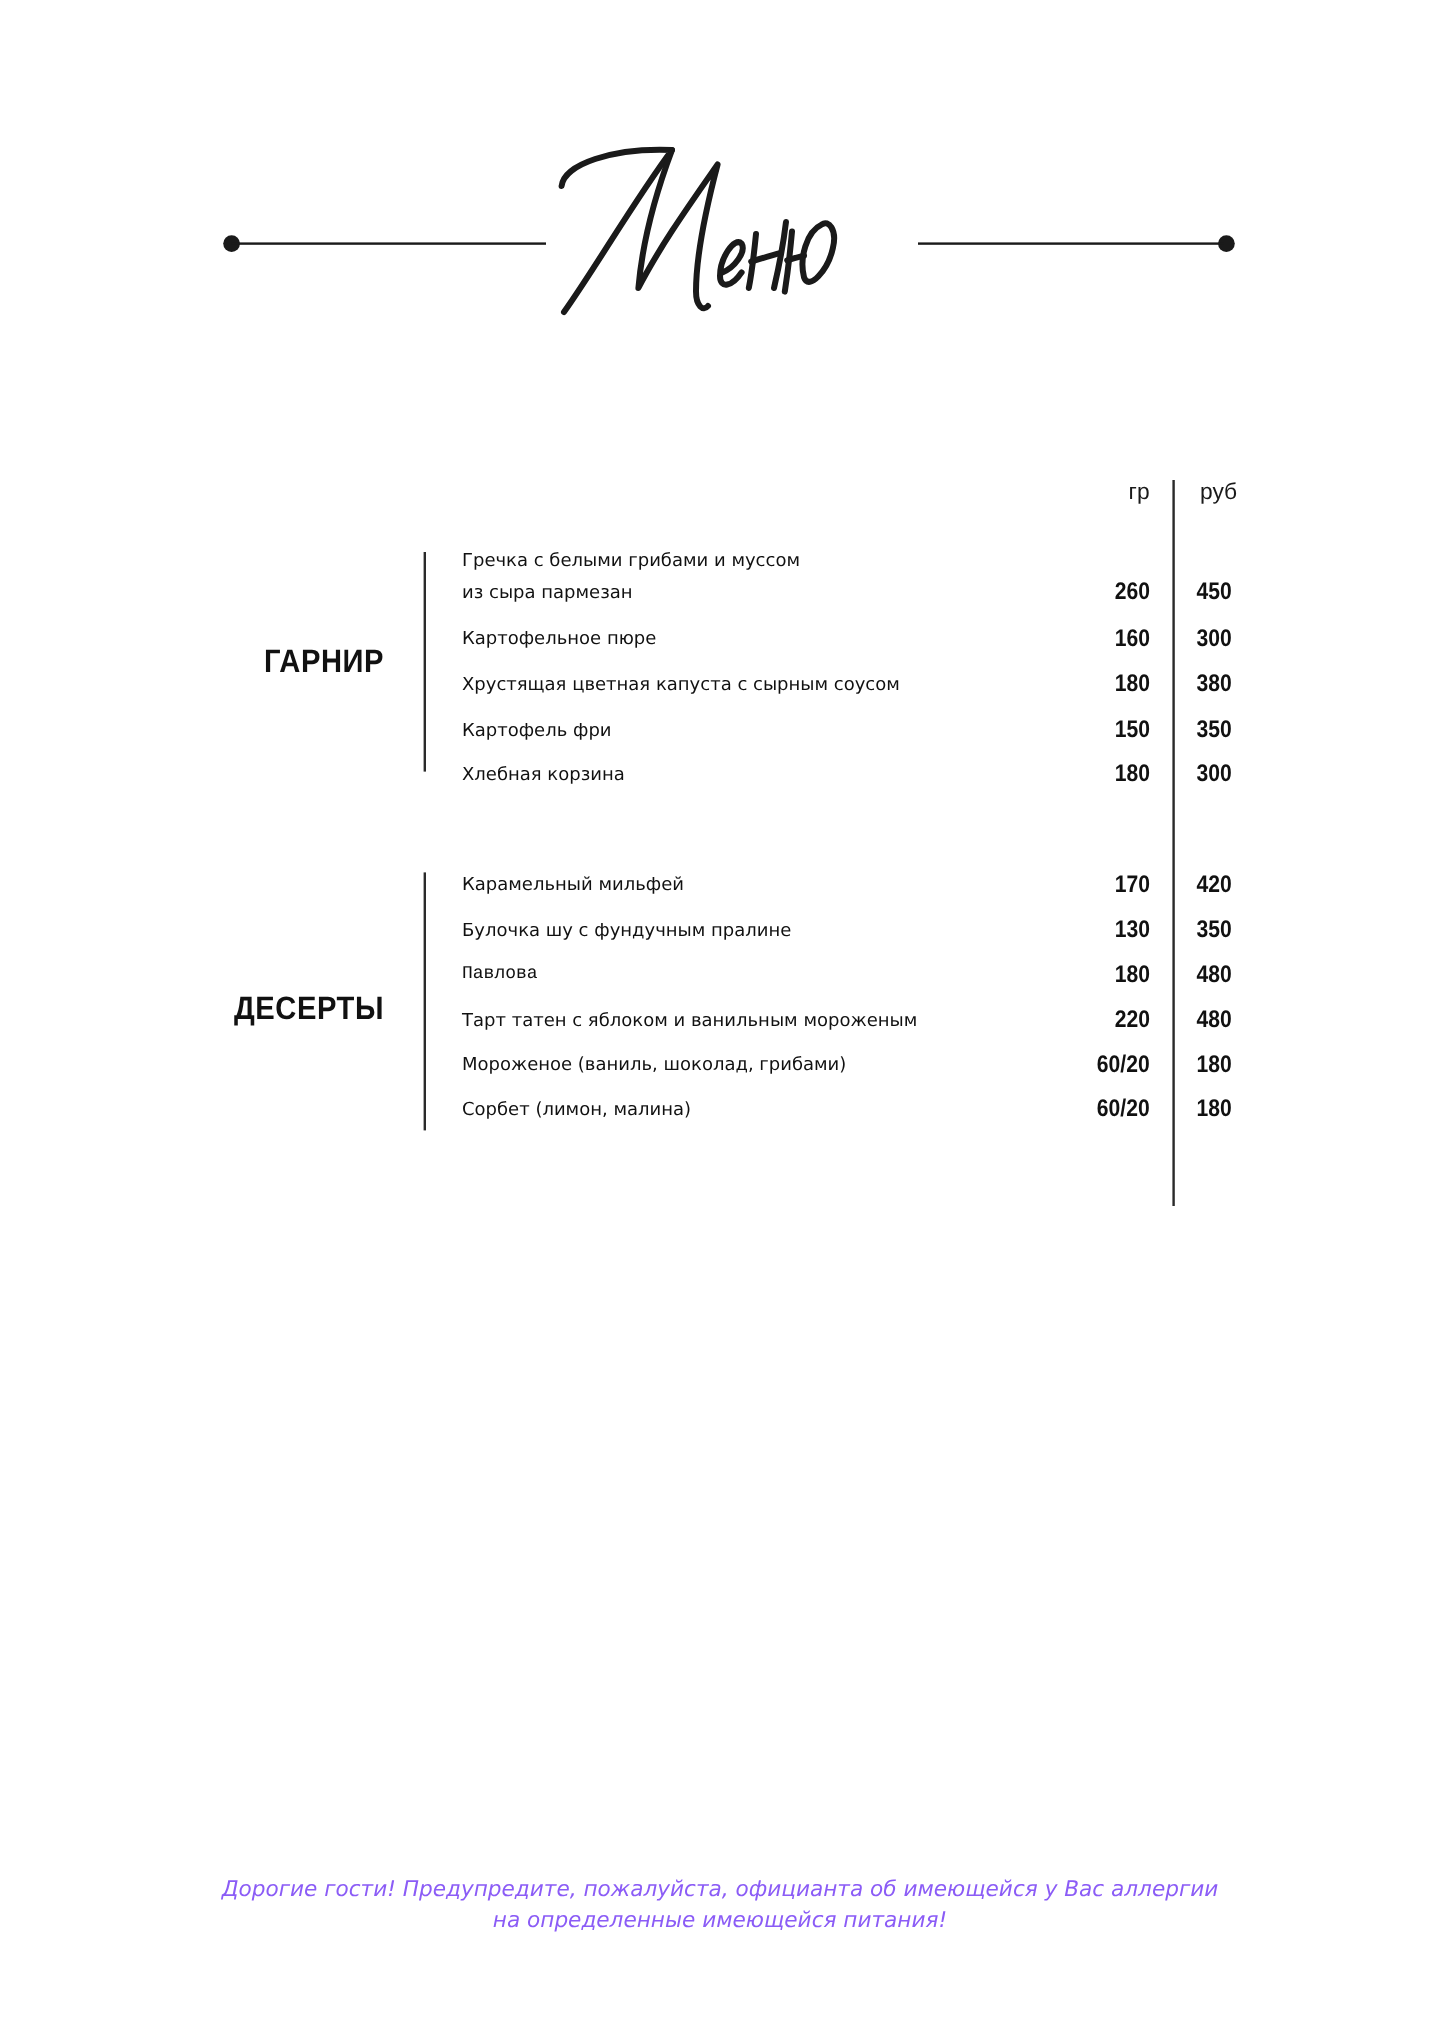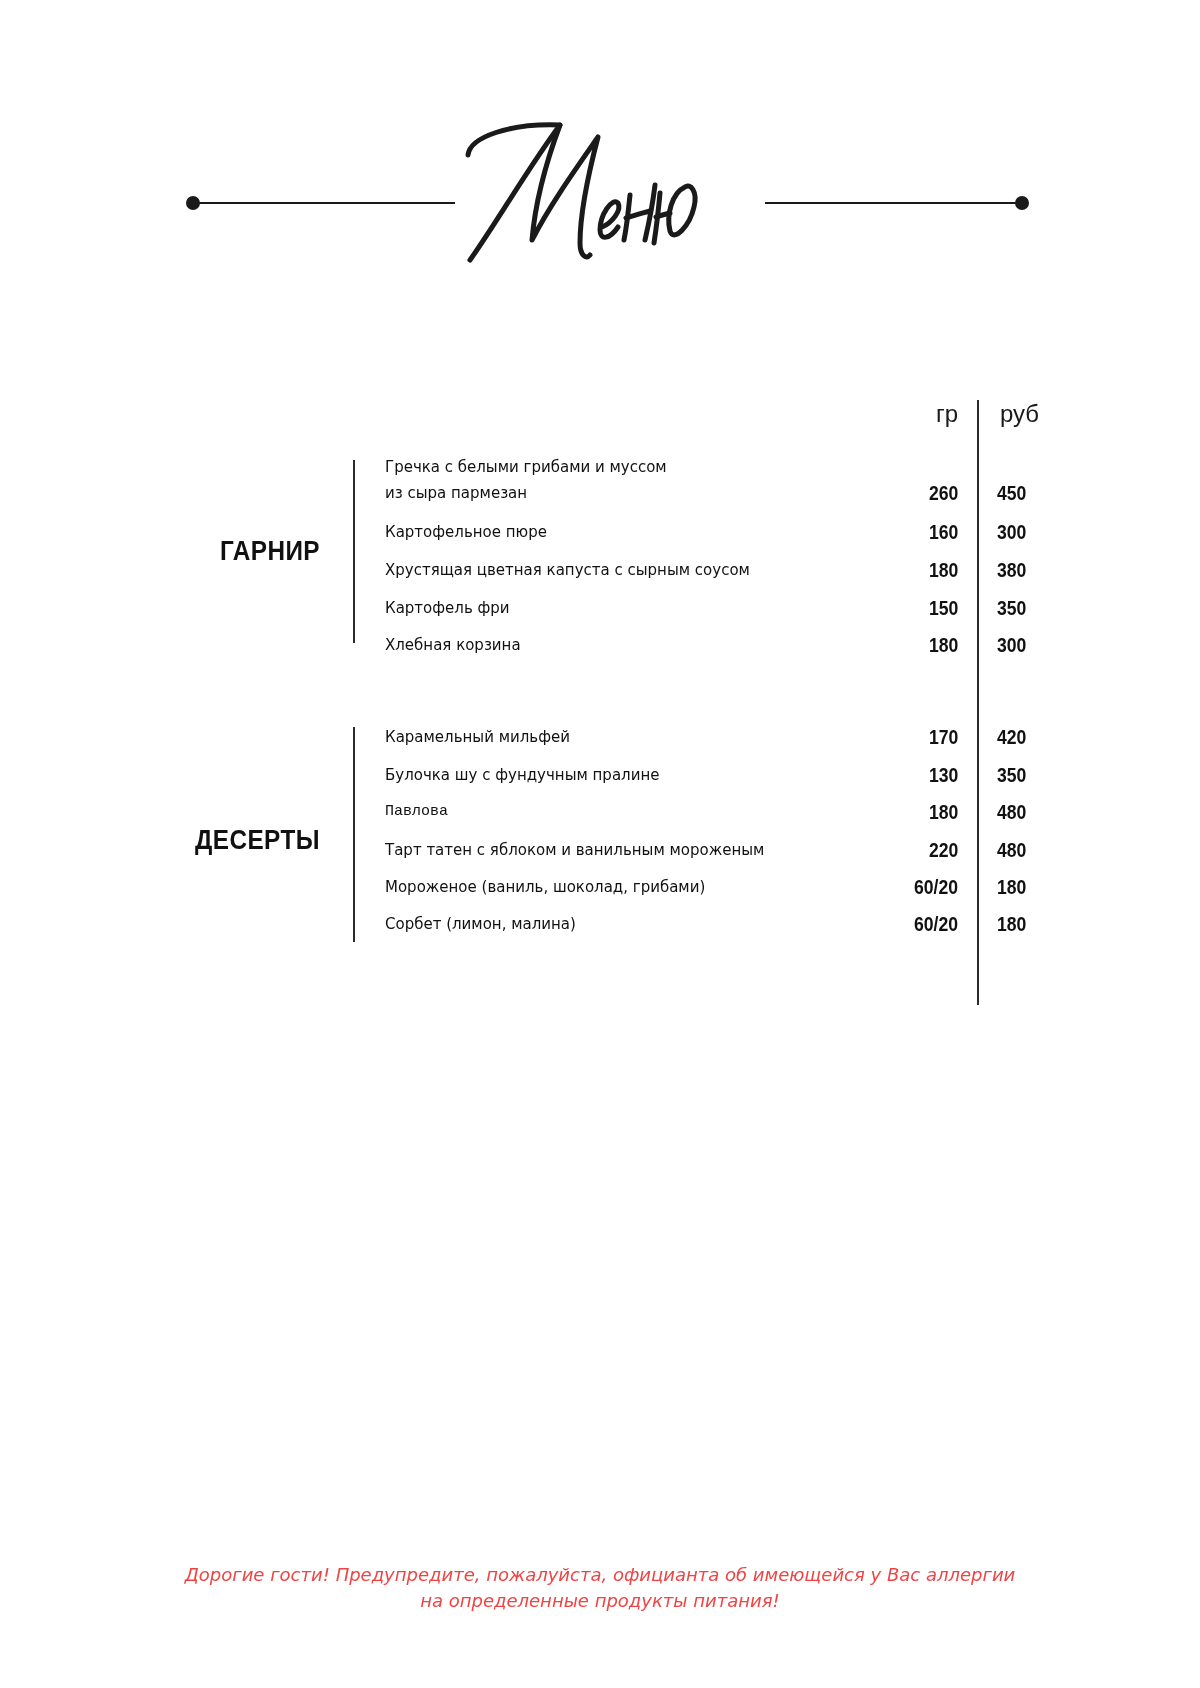--- a/index.html
+++ b/index.html
@@ -2,27 +2,27 @@
 <html><head>
 <meta charset="utf-8">
 <style>
   html, body { margin:0; padding:0; background:#ffffff; }
   body { width:1200px; height:1688px; position:relative; overflow:hidden; color:#1a1a1a; font-family:"DejaVu Sans", sans-serif; }
   .abs { position:absolute; }
   .dot { width:14px; height:14px; border-radius:50%; background:#1a1a1a; }
   .hline { height:2px; background:#1a1a1a; }
   .vline { width:2px; background:#2a2a2a; }
   .title-svg { left:440px; top:115px; }
-  .col-h { top:400px; font-family:"Liberation Sans", sans-serif; font-size:24px; color:#1a1a1a; }
+  .col-h { top:400px; font-family:"Liberation Sans", sans-serif; font-size:19px; color:#1a1a1a; }
   .section-title { font-family:"Liberation Sans", sans-serif; font-weight:bold; font-size:27px; letter-spacing:0.5px; color:#111; transform:scaleX(0.9); transform-origin:right center; text-align:right; width:200px; }
   .item-name { left:385px; font-family:"DejaVu Sans", sans-serif; font-size:15px; color:#111; white-space:nowrap; line-height:26px; }
   .num { font-family:"Liberation Sans", sans-serif; font-weight:bold; font-size:20px; color:#111; transform:scaleX(0.88); line-height:26px; }
   .grams { right:242px; text-align:right; transform-origin:right center; }
   .price { left:997px; transform-origin:left center; }
-  .footer { left:0; width:1200px; text-align:center; font-family:"DejaVu Sans", sans-serif; font-style:italic; font-size:18px; color:#ef4444; line-height:26px; font-weight:300; }
+  .footer { left:0; width:1200px; text-align:center; font-family:"DejaVu Sans", sans-serif; font-style:italic; font-size:18px; color:#8b5cf6; line-height:26px; font-weight:300; }
 </style>
 </head>
 <body>
 
 <div class="abs dot" style="left:186px; top:196px;"></div>
 <div class="abs hline" style="left:193px; top:202px; width:262px;"></div>
 <div class="abs dot" style="left:1015px; top:196px;"></div>
 <div class="abs hline" style="left:765px; top:202px; width:255px;"></div>
 
 <div class="abs title-svg" aria-label="Меню">
@@ -108,14 +108,14 @@
   <div class="abs num price" style="top:874px;">180</div>
 </div>
 <div>
   <div class="abs item-name" style="top:911px;">Сорбет (лимон, малина)</div>
   <div class="abs num grams" style="top:911px;">60/20</div>
   <div class="abs num price" style="top:911px;">180</div>
 </div>
 
 <div class="abs footer" style="top:1562px;">
   <div>Дорогие гости! Предупредите, пожалуйста, официанта об имеющейся у Вас аллергии</div>
-  <div>на определенные продукты питания!</div>
+  <div>на определенные имеющейся питания!</div>
 </div>
 
 </body></html>

